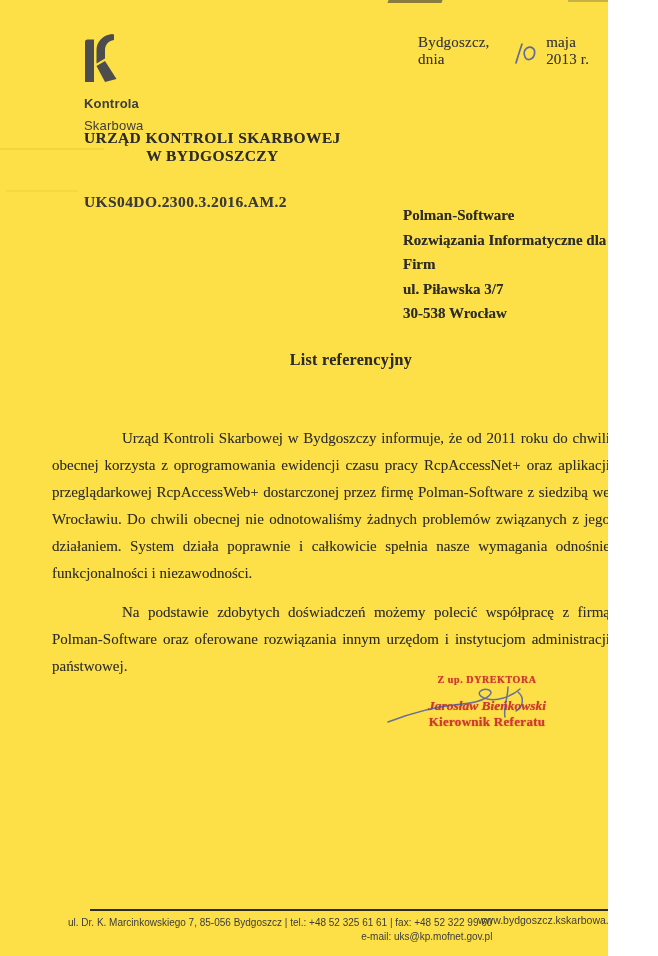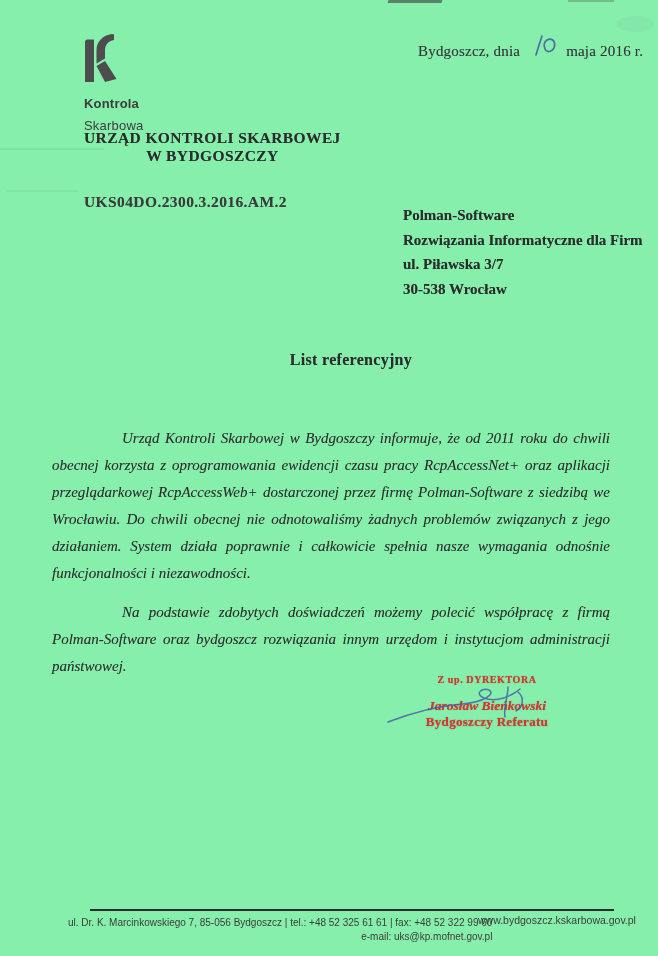--- a/index.html
+++ b/index.html
@@ -1,19 +1,19 @@
 <!DOCTYPE html>
 <html lang="pl" style="--stamp-red: #cc3a31; --ink-blue: #4656a8; --logo-gray: #4d4d4d;"><head>
 <meta charset="utf-8">
 <style>
   html,body{margin:0;padding:0;background:#ffffff;}
   .page{
     position:relative;
-    width:658px;height:956px;
-    background:#86efac;
+    width:608px;height:956px;
+    background:#fde047;
     overflow:hidden;
     font-family:"Liberation Serif", serif;
     color:#2e2e2e;
   }
 
   
   .artifact{position:absolute;background:#3a3a3a;}
   .artifact.a1{left:388px;top:0;width:54px;height:3px;opacity:.6;transform:skewX(-20deg);}
   .artifact.a2{left:568px;top:0;width:46px;height:2px;opacity:.28;}
   .streak{position:absolute;background:rgba(0,0,0,.05);height:2px;}
@@ -65,21 +65,21 @@
     text-align:center;font-weight:bold;font-size:16px;color:#2b2b2b;
     letter-spacing:.3px;text-shadow:0 0 .6px rgba(40,40,40,.4);
   }
 
   
   .body-text{
     position:absolute;left:40px;top:413px;width:582px;
     font-size:15px;line-height:27px;text-align:justify;color:#2d2d2d;
     text-shadow:0 0 .5px rgba(40,40,40,.32);
   }
-  .body-text p{margin:12px;text-indent:70px;font-style:italic;}
+  .body-text p{margin:12px;text-indent:70px;}
   .body-text p + p{margin-top:6px;}
 
   
   .signature-block{
     position:absolute;left:398px;top:674px;width:178px;
     text-align:center;color:var(--stamp-red,#cc3a31);
   }
   .stamp-line1{font-size:10px;font-weight:bold;letter-spacing:.6px;
                text-shadow:0 0 1px rgba(205,58,49,.75);}
   .stamp-name{font-size:13.5px;font-weight:bold;font-style:italic;margin-top:13px;
@@ -113,21 +113,21 @@
   <div class="date-line">
     <span>Bydgoszcz, dnia</span>
     <span class="hand-day" role="img" aria-label="10">
       <svg width="30" height="24" viewBox="0 0 30 24">
         <g fill="none" stroke="var(--ink-blue,#4656a8)" stroke-width="1.7" stroke-linecap="round" opacity=".85">
           <path d="M8,21 C10,14 12,8 14,2"></path>
           <path d="M19,6 C23,3.5 27.5,6.5 26.5,12 C25.5,17.5 19,19.5 17,15 C15.3,11 16,8 19,6 Z"></path>
         </g>
       </svg>
     </span>
-    <span>maja 2016 r.</span>
+    <span>maja 2013 r.</span>
   </div>
 
   <div class="logo-mark">
     <svg width="34" height="48" viewBox="0 0 34 48">
       <g fill="var(--logo-gray,#4d4d4d)">
         <path d="M1,8 Q1,5.5 3.5,5.5 L10,5.5 L10,48 L1,48 Z"></path>
         <path d="M28,0 C18.5,1 12.5,8 12.5,16 L12.5,29.5 L21,24.5 L21,16 C21,11 24,7 30,6 L30,0.5 Z"></path>
         <path d="M12.5,32 L21,27 L32.5,45 L21,48 Z"></path>
       </g>
     </svg>
@@ -146,36 +146,36 @@
     <div>Polman-Software</div>
     <div>Rozwiązania Informatyczne dla Firm</div>
     <div>ul. Piławska 3/7</div>
     <div>30-538 Wrocław</div>
   </div>
 
   <div class="letter-title">List referencyjny</div>
 
   <div class="body-text">
     <p>Urząd Kontroli Skarbowej w Bydgoszczy informuje, że od 2011 roku do chwili obecnej korzysta z oprogramowania ewidencji czasu pracy RcpAccessNet+ oraz aplikacji przeglądarkowej RcpAccessWeb+ dostarczonej przez firmę Polman-Software z siedzibą we Wrocławiu. Do chwili obecnej nie odnotowaliśmy żadnych problemów związanych z jego działaniem. System działa poprawnie i całkowicie spełnia nasze wymagania odnośnie funkcjonalności i niezawodności.</p>
-    <p>Na podstawie zdobytych doświadczeń możemy polecić współpracę z firmą Polman-Software oraz bydgoszcz rozwiązania innym urzędom i instytucjom administracji państwowej.</p>
+    <p>Na podstawie zdobytych doświadczeń możemy polecić współpracę z firmą Polman-Software oraz oferowane rozwiązania innym urzędom i instytucjom administracji państwowej.</p>
   </div>
 
   <div class="signature-block">
     <div class="stamp-line1">Z up. DYREKTORA</div>
     <span class="signature-ink" role="img" aria-label="signature">
       <svg width="190" height="46" viewBox="0 0 190 46">
         <g fill="none" stroke="var(--ink-blue,#4656a8)" stroke-width="1.5" stroke-linecap="round" opacity=".8">
           <path d="M4,38 C30,28 55,22 78,20 C100,18 112,10 105,6 C98,3 90,10 100,14 C112,19 128,12 136,5"></path>
           <path d="M124,3 C124,13 119,25 121,33"></path>
           <path d="M134,8 C141,14 139,23 132,27"></path>
         </g>
       </svg>
     </span>
     <div class="stamp-name">Jarosław Bieńkowski</div>
-    <div class="stamp-title">Bydgoszczy Referatu</div>
+    <div class="stamp-title">Kierownik Referatu</div>
   </div>
 
   <div class="footer-rule"></div>
   <div class="footer-left">
     <div>ul. Dr. K. Marcinkowskiego 7, 85-056 Bydgoszcz  |  tel.: +48 52 325 61 61  |  fax: +48 52 322 99 60</div>
     <div>e-mail: uks@kp.mofnet.gov.pl</div>
   </div>
   <div class="footer-right">www.bydgoszcz.kskarbowa.gov.pl</div>
 
 </div>

